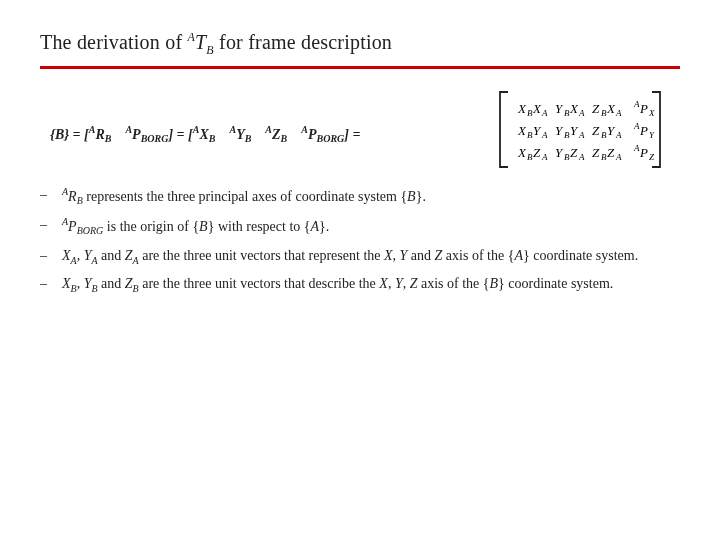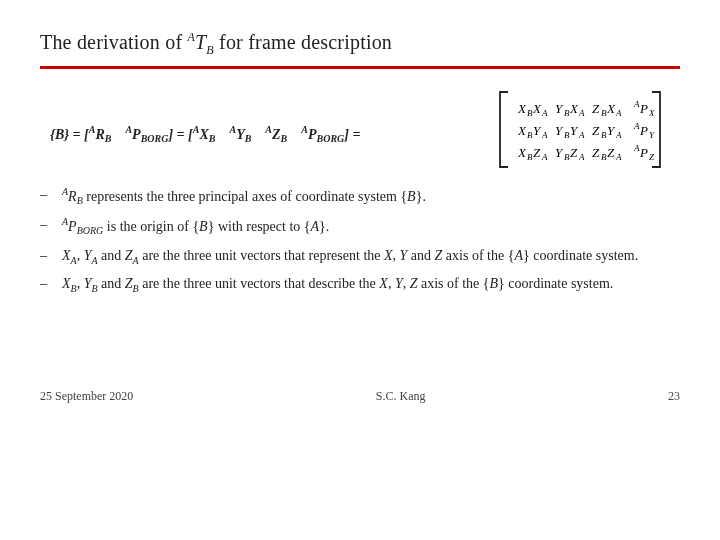--- a/index.html
+++ b/index.html
@@ -172,19 +172,14 @@
 
     <div class="bullet-item">
       <span class="bullet-dash">–</span>
       <span class="bullet-text">
         <i>X</i><sub style="font-size:10px;font-style:italic;">B</sub>, <i>Y</i><sub style="font-size:10px;font-style:italic;">B</sub> and <i>Z</i><sub style="font-size:10px;font-style:italic;">B</sub> are the three unit vectors that describe the <i>X</i>, <i>Y</i>, <i>Z</i> axis of the {<i>B</i>} coordinate system.
       </span>
     </div>
 
   </div>
 
-  <div class="footer">
-    <span>25 September 2020</span>
-    <span>S.C. Kang</span>
-    <span>23</span>
-  </div>
 
 </div>
 
 </body></html>

